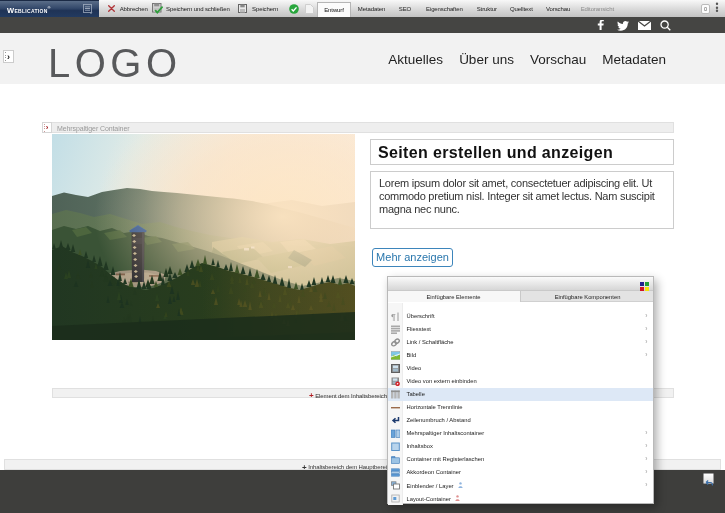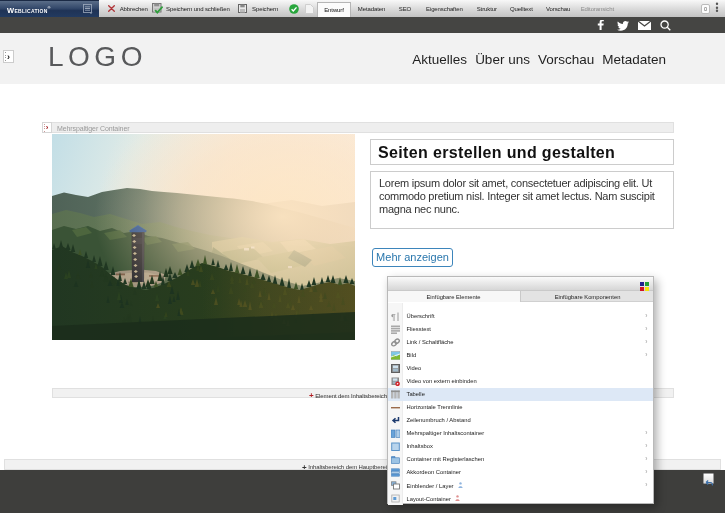--- a/index.html
+++ b/index.html
@@ -15,23 +15,23 @@
 .tbtxt{top:5.5px;font-size:6px;letter-spacing:-0.1px;color:#222;white-space:nowrap;}
 .tbgray{color:#8c8c8c;}
 #tab-entwurf{left:317px;top:2px;width:34px;height:15px;background:#fbfbfb;border:1px solid #b5b5b5;border-bottom:none;text-align:center;font-size:6px;letter-spacing:-0.1px;color:#111;padding-top:3.5px;}
 .xicon{left:108px;top:5px;width:7px;height:7px;}
 .zerobox{left:701px;top:3.5px;width:9px;height:10px;background:#fcfcfc;border:1px solid #bbb;border-radius:2px;font-size:5.5px;color:#555;text-align:center;line-height:9px;}
 .vdots{left:715px;top:3px;width:4px;height:11px;color:#555;font-size:8.5px;line-height:3.6px;text-align:center;letter-spacing:0;}
 
 #socialbar{left:0;top:17px;width:725px;height:16px;background:#454543;}
 
 #siteheader{left:0;top:33px;width:725px;height:50.5px;background:#f2f2f2;}
-#biglogo{left:48px;top:41px;font-size:28px;color:#58595b;letter-spacing:4.5px;font-weight:400;}
+#biglogo{left:48px;top:41px;font-size:40px;color:#58595b;letter-spacing:4.5px;font-weight:400;}
 #mainnav{right:59px;top:52px;font-size:13.5px;color:#1f1f1f;}
-#mainnav span{margin-left:8px;}
+#mainnav span{margin-left:16px;}
 #lefttoggle{left:3px;top:50px;width:11px;height:13px;background:#fff;border:1px solid #ccc;color:#1a1a1a;font-size:9px;font-weight:bold;text-align:center;line-height:12px;}
 #lefttoggle i{position:absolute;left:1px;top:1px;width:1px;height:10px;background:repeating-linear-gradient(#999 0,#999 1px,transparent 1px,transparent 2.5px);}
 
 #chevbox{left:42px;top:121.5px;width:10px;height:11px;background:#fff;border:1px solid #d5d5d5;color:#a31f22;font-size:8px;font-weight:bold;text-align:center;line-height:10px;}
 #chevbox i{position:absolute;left:0.5px;top:1px;width:1px;height:8px;background:repeating-linear-gradient(#c99 0,#c99 1px,transparent 1px,transparent 2.2px);}
 #labelbar{left:52px;top:121.5px;width:622px;height:11px;background:#eeeeee;border:1px solid #e0e0e0;border-left:none;}
 #labelbar span{position:absolute;left:5px;top:2px;font-size:7px;letter-spacing:-0.1px;color:#999;}
 
 #photo{left:52px;top:134px;width:303px;height:206px;}
 
@@ -471,21 +471,21 @@
         <path d="M180 141 l2.1 6 h-4.2 Z" fill="#33441d" opacity=".9"></path>
         <path d="M118 162 l2.0 8 h-4.1 Z" fill="#1d3320" opacity=".9"></path>
         <path d="M106 169 l2.0 5 h-3.9 Z" fill="#4a4f20" opacity=".9"></path>
         <path d="M224 179 l2.2 7 h-4.5 Z" fill="#3e4a1e" opacity=".9"></path>
         <path d="M290 178 l1.9 9 h-3.8 Z" fill="#4a4f20" opacity=".9"></path>
         <path d="M17 136 l2.1 8 h-4.3 Z" fill="#2b4220" opacity=".9"></path>
 <path d="M150 129 L158 131 L166 133 L174 136 L182 138 L190 140 L198 142 L208 145 L218 148 L228 151 L238 154 L248 156 L258 153 L268 150 L278 148 L288 151 L296 149 L303 152 L303 198 L150 204 Z" fill="url(#warmg)"></path>
         <path d="M0 192 L303 178 V206 H0 Z" fill="#1b2d1b" opacity=".85"></path>
 </svg></div>
 <div class="abs" id="hbox">
-      <h1>Seiten erstellen und gestalten</h1>
+      <h1>Seiten erstellen und anzeigen</h1>
     </div>
 <div class="abs" id="pbox">
       <p>Lorem ipsum dolor sit amet, consectetuer adipiscing elit. Ut<br>commodo pretium nisl. Integer sit amet lectus. Nam suscipit<br>magna nec nunc.</p>
     </div>
 <div class="abs" id="morebtn">Mehr anzeigen</div>
 <div class="abs addbar" id="addbar1"><b class="redplus">+</b> Element dem Inhaltsbereich hinzufügen</div>
 <div class="abs addbar" id="addbar2"><b>+</b> Inhaltsbereich dem Hauptbereich hinzufügen</div>
 <div class="abs" id="footer"></div>
 <div class="abs" id="undobtn"><svg width="9" height="9" viewBox="0 0 9 9" style="margin:0 0 0 1px;">
         <path d="M1 3.5 H5.5 C7 3.5 7.5 4.5 7.5 6.5 M1 3.5 L3.2 1.5 M1 3.5 L3.2 5.5" stroke="#3a6ea8" stroke-width="1.2" fill="none"></path>

